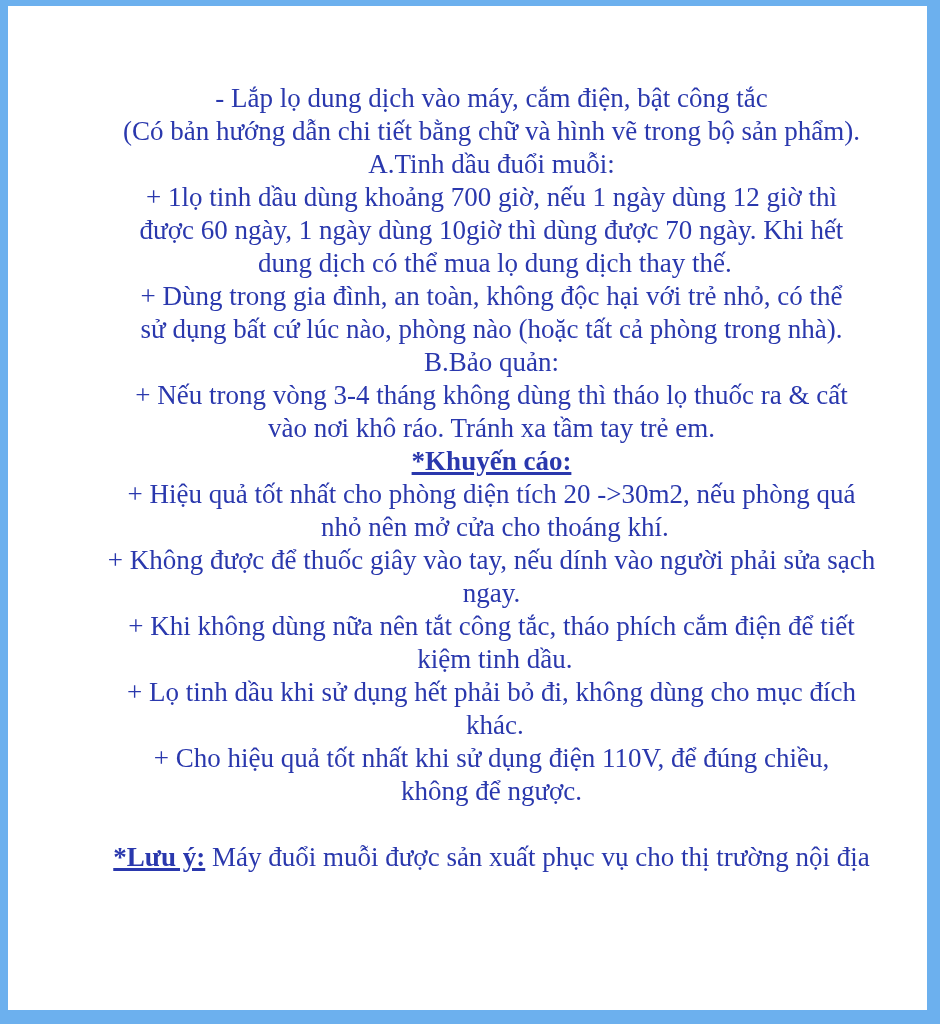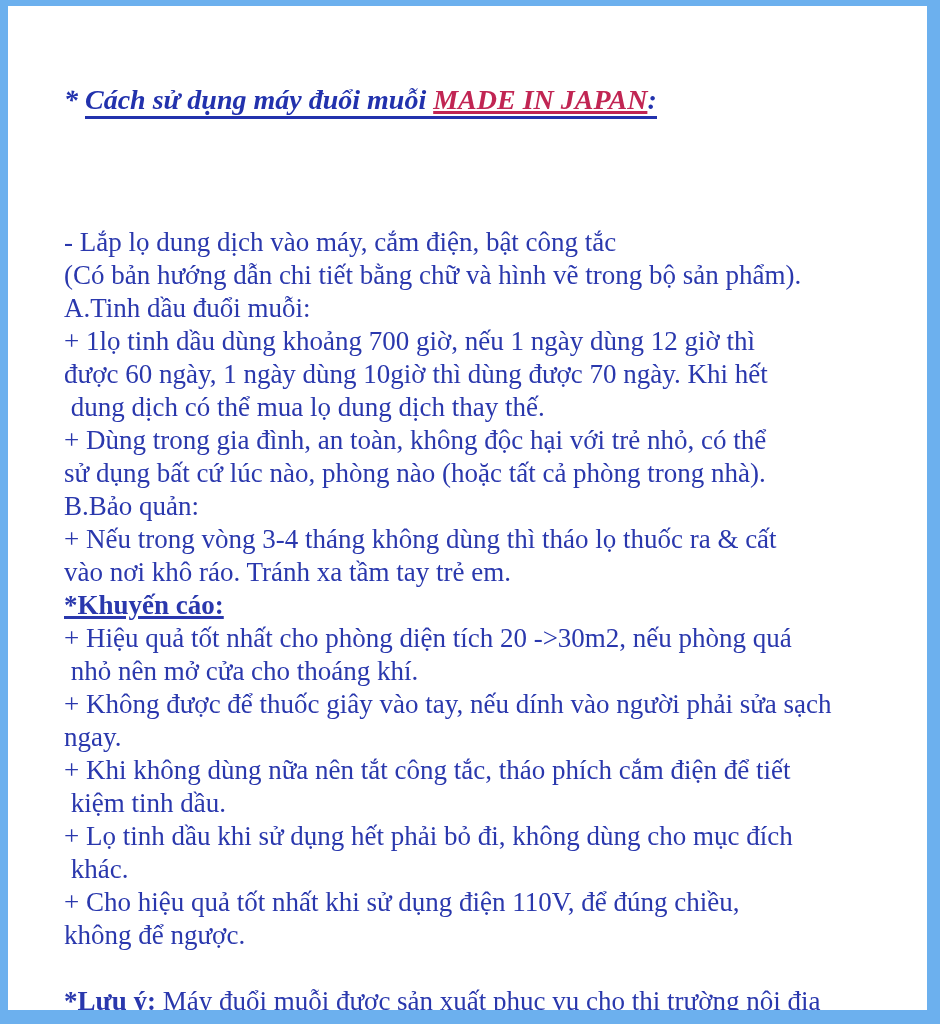--- a/index.html
+++ b/index.html
@@ -50,20 +50,21 @@
     padding-bottom: 1px;
   }
   .hl-red {
     color: #c12553;
     text-decoration: underline;
     text-decoration-color: #c12553;
     text-decoration-thickness: 2.5px;
   }
   .line {
     min-height: 33px;
+    text-align: center;
   }
   .h {
     font-weight: bold;
     text-decoration: underline;
     text-decoration-thickness: 2.5px;
   }
   .watermark {
     position: absolute;
     right: 3px;
     bottom: 2px;
@@ -73,18 +74,16 @@
     color: #ef5368;
   }
 </style>
 </head>
 <body>
 
 <div class="frame">
   <div class="frame-top-fade"></div>
   <div class="paper">
     <div class="content">
-      <div class="title-line"><span>* </span><span class="t-underline"><span>Cách sử dụng máy đuổi muỗi </span><span class="hl-red">MADE IN JAPAN</span><span>:</span></span>
-      </div>
       <div><div class="line">- Lắp lọ dung dịch vào máy, cắm điện, bật công tắc</div><div class="line">(Có bản hướng dẫn chi tiết bằng chữ và hình vẽ trong bộ sản phẩm).</div><div class="line">A.Tinh dầu đuổi muỗi:</div><div class="line">+ 1lọ tinh dầu dùng khoảng 700 giờ, nếu 1 ngày dùng 12 giờ thì</div><div class="line">được 60 ngày, 1 ngày dùng 10giờ thì dùng được 70 ngày. Khi hết</div><div class="line"> dung dịch có thể mua lọ dung dịch thay thế.</div><div class="line">+ Dùng trong gia đình, an toàn, không độc hại với trẻ nhỏ, có thể</div><div class="line">sử dụng bất cứ lúc nào, phòng nào (hoặc tất cả phòng trong nhà).</div><div class="line">B.Bảo quản:</div><div class="line">+ Nếu trong vòng 3-4 tháng không dùng thì tháo lọ thuốc ra &amp; cất</div><div class="line">vào nơi khô ráo. Tránh xa tầm tay trẻ em.</div><div class="line"><span class="h">*Khuyến cáo:</span></div><div class="line">+ Hiệu quả tốt nhất cho phòng diện tích 20 -&gt;30m2, nếu phòng quá</div><div class="line"> nhỏ nên mở cửa cho thoáng khí.</div><div class="line">+ Không được để thuốc giây vào tay, nếu dính vào người phải sửa sạch</div><div class="line">ngay.</div><div class="line">+ Khi không dùng nữa nên tắt công tắc, tháo phích cắm điện để tiết</div><div class="line"> kiệm tinh dầu.</div><div class="line">+ Lọ tinh dầu khi sử dụng hết phải bỏ đi, không dùng cho mục đích</div><div class="line"> khác.</div><div class="line">+ Cho hiệu quả tốt nhất khi sử dụng điện 110V, để đúng chiều,</div><div class="line">không để ngược.</div><div class="line">&nbsp;</div><div class="line"><span class="h">*Lưu ý:</span><span> Máy đuổi muỗi được sản xuất phục vụ cho thị trường nội địa</span></div></div>
     </div>
   </div>
 </div>
 
 </body></html>

